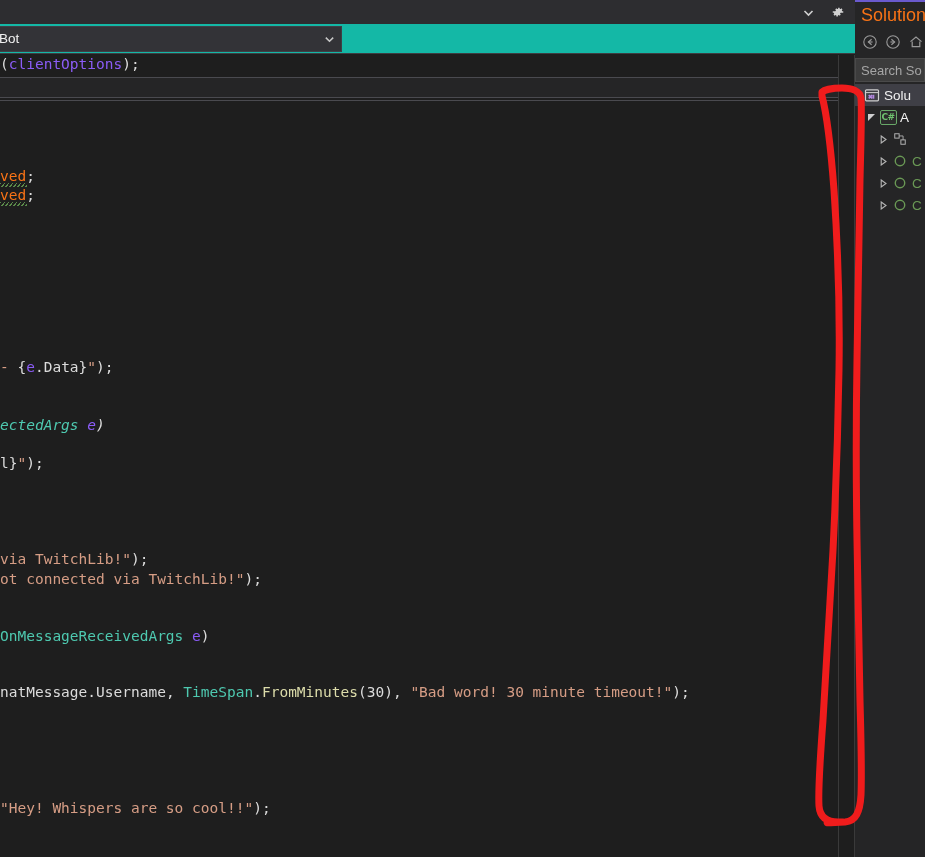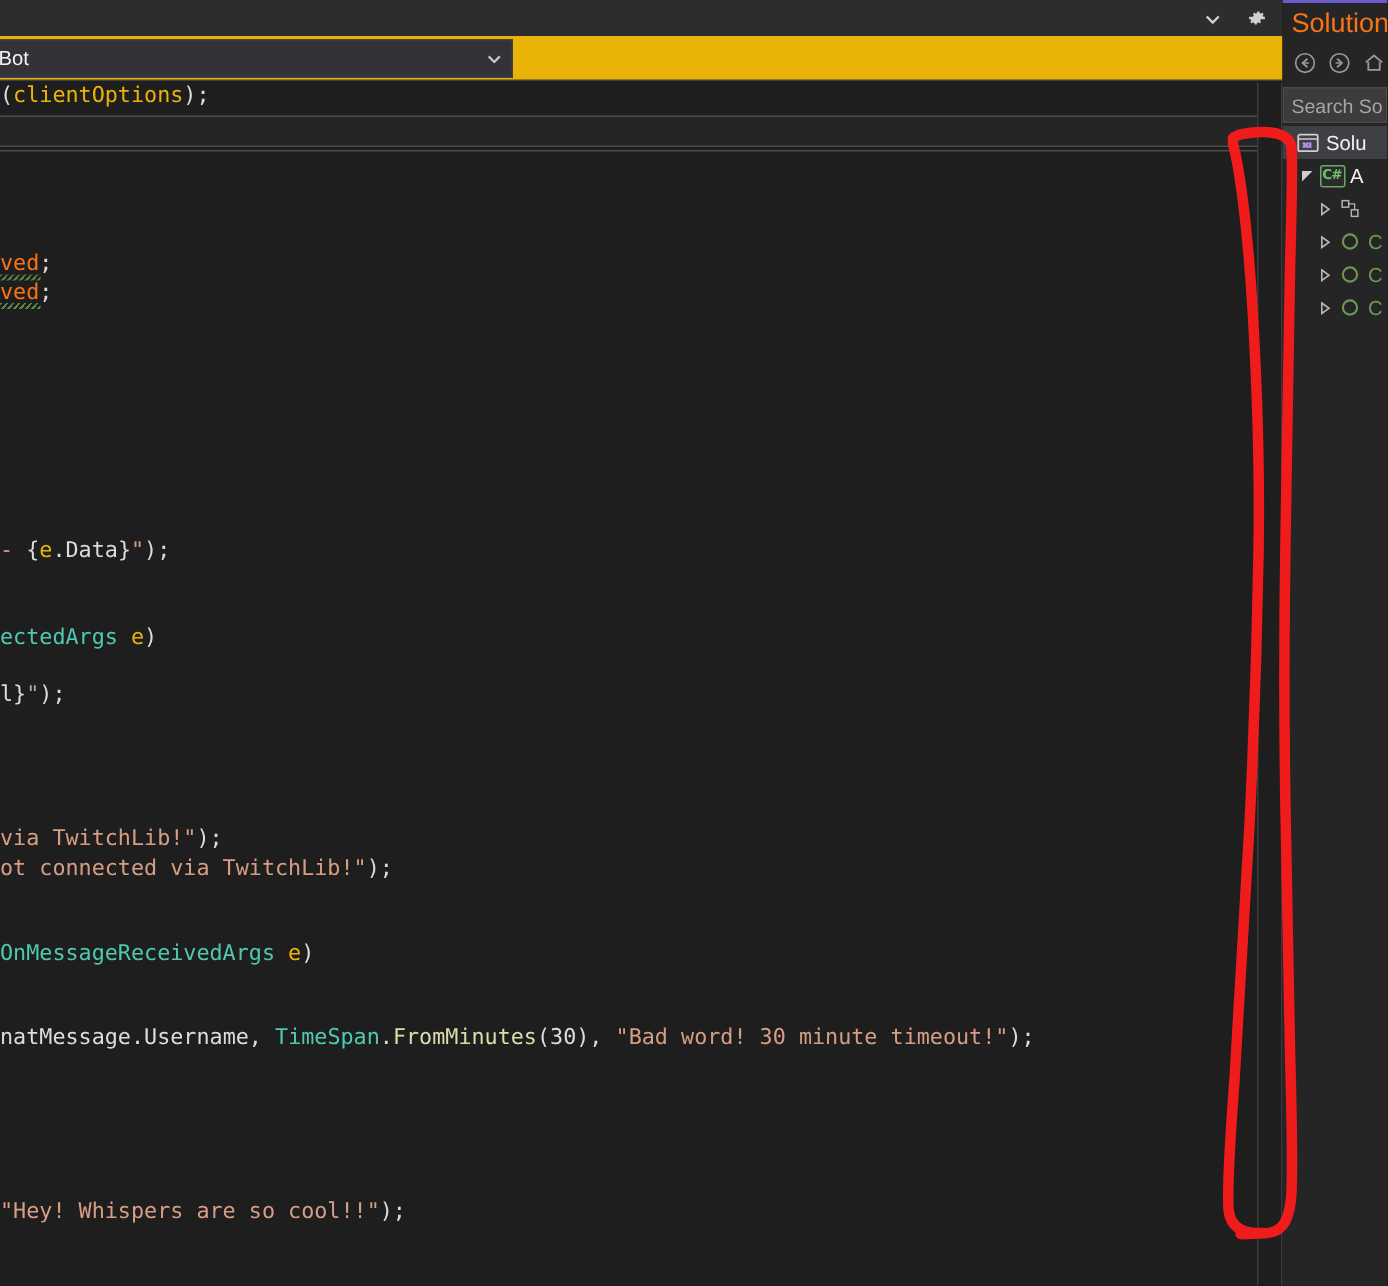--- a/index.html
+++ b/index.html
@@ -48,21 +48,21 @@
     color: #d0d0d0;
   }
   .topstrip-btn svg { display: block; }
 
   
   .navbar {
     position: absolute;
     left: 0; top: 24px;
     width: 855px;
     height: 30px;
-    background: #eab308;
+    background: #14b8a6;
     display: flex;
     align-items: stretch;
     border-bottom: 1px solid #3e3e42;
   }
   .nav-combo {
     display: flex;
     align-items: center;
     background: #333337;
     border: 1px solid #3f3f46;
     height: 26px;
@@ -125,21 +125,21 @@
   }
   .cl {
     position: absolute;
     left: 0;
     white-space: pre;
     height: 19px;
   }
 
   
   .t-plain   { color: #dcdcdc; }
-  .t-ident   { color: #eab308; }
+  .t-ident   { color: #8b5cf6; }
   .t-type    { color: #4ec9b0; }
   .t-string  { color: #d69d85; }
   .t-punct   { color: #dcdcdc; }
   .t-field   { color: #f97316; }
   .t-method  { color: #dcdcaa; }
 
   
   .squiggle {
     position: absolute;
     height: 4px;
@@ -338,21 +338,21 @@
         <div class="cl" style="top:112px;"><span class="t-field">ved</span><span class="t-punct">;</span></div>
         <div class="squiggle" style="left:0px; top:128px; width:27px;"></div>
 
         <div class="cl" style="top:131px;"><span class="t-field">ved</span><span class="t-punct">;</span></div>
         <div class="squiggle" style="left:0px; top:147px; width:27px;"></div>
 
         
         <div class="cl" style="top:303px;"><span class="t-string">- </span><span class="t-punct">{</span><span class="t-ident">e</span><span class="t-punct">.</span><span class="t-plain">Data</span><span class="t-punct">}</span><span class="t-string">"</span><span class="t-punct">);</span></div>
 
         
-        <div class="cl" style="top:361px;"><span class="t-type">ectedArgs </span><span class="t-ident">e</span><span class="t-punct">)</span></div>
+        <div class="cl" style="top:361px;font-style:italic;"><span class="t-type">ectedArgs </span><span class="t-ident">e</span><span class="t-punct">)</span></div>
 
         
         <div class="cl" style="top:399px;"><span class="t-plain">l</span><span class="t-punct">}</span><span class="t-string">"</span><span class="t-punct">);</span></div>
 
         
 
         
         <div class="cl" style="top:495px;"><span class="t-string">via TwitchLib!"</span><span class="t-punct">);</span></div>
         <div class="cl" style="top:515px;"><span class="t-string">ot connected via TwitchLib!"</span><span class="t-punct">);</span></div>
 

